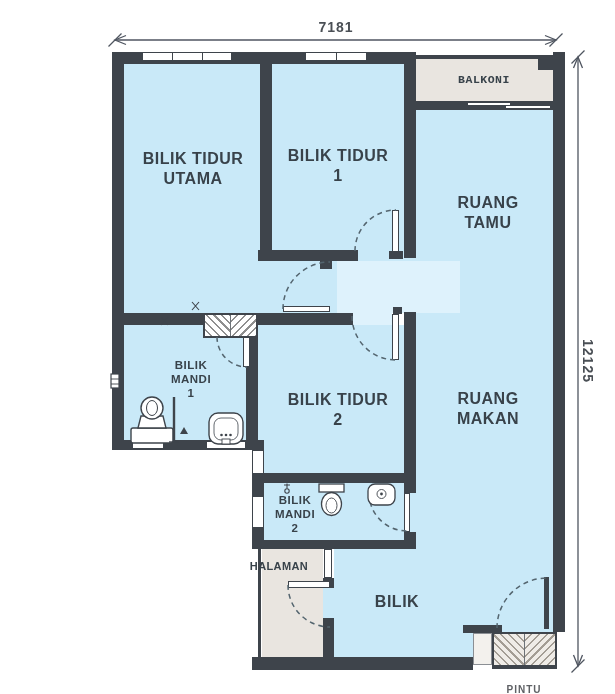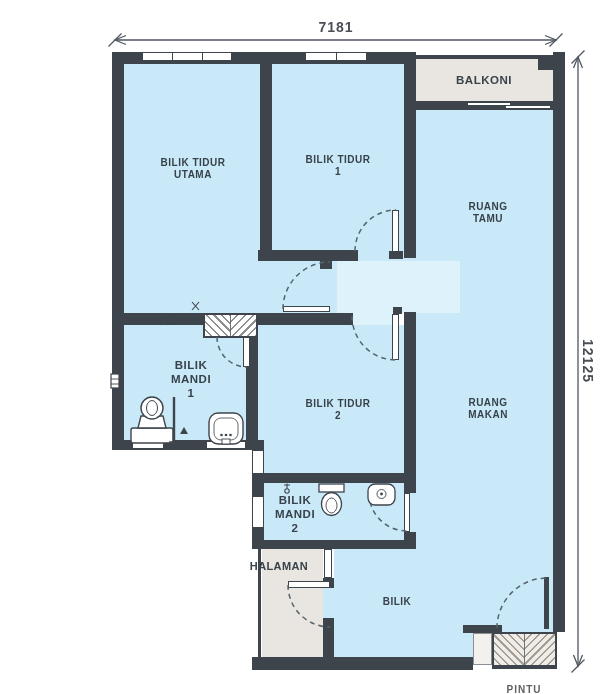--- a/index.html
+++ b/index.html
@@ -16,21 +16,21 @@
   .leaf{position:absolute;background:#fff;border:1px solid var(--wall,#3e444b);box-sizing:border-box;}
   .leaf--dark{background:var(--wall,#3e444b);border:none;}
   .hatch{position:absolute;display:flex;border:2px solid var(--wall,#3e444b);box-sizing:border-box;}
   .hatch .cell{flex:1;}
   .hatch .cell.a{background:repeating-linear-gradient(45deg,#ffffff 0 4px,#8f8f8f 4px 5.5px);}
   .hatch .cell.b{background:repeating-linear-gradient(135deg,#ffffff 0 4px,#8f8f8f 4px 5.5px);}
   .hatch--entry .cell.a{background:repeating-linear-gradient(45deg,#efece7 0 4px,#a39d94 4px 5.5px);}
   .hatch--entry .cell.b{background:repeating-linear-gradient(135deg,#efece7 0 4px,#a39d94 4px 5.5px);}
   .hatch .mid{width:1px;background:#6d7277;}
   .lbl{position:absolute;transform:translate(-50%,-50%);color:var(--label,#38424a);
-       font-weight:bold;font-size:10px;line-height:1.22;letter-spacing:.5px;
+       font-weight:bold;font-size:16px;line-height:1.22;letter-spacing:.5px;
        text-align:center;white-space:pre-line;}
   .lbl--sm{font-size:11.5px;}
   .lbl--xs{font-size:11px;letter-spacing:.4px;}
   .lbl--entry{font-size:10px;color:#5f6165;letter-spacing:1px;line-height:1.25;margin-top:48px;}
   .dim{position:absolute;transform:translate(-50%,-50%);color:var(--dim,#4a4f55);
        font-weight:bold;font-size:14px;letter-spacing:1px;}
   .dim--v{transform:translate(-50%,-50%) rotate(90deg);}
   svg.overlay{position:absolute;left:0;top:0;pointer-events:none;}
 </style>
 </head>
@@ -181,21 +181,21 @@
       <path d="M571.5,63.5 L584.5,50.5"></path>
       <path d="M573.5,655 L578,666 L582.5,655"></path>
       <path d="M571.5,672.5 L584.5,659.5"></path>
     </g>
   </svg>
 
   <div class="lbl" style="left:193px;top:169px;">BILIK TIDUR
 UTAMA</div>
   <div class="lbl" style="left:338px;top:166px;">BILIK TIDUR
 1</div>
-  <div class="lbl lbl--sm" style="left:484px;top:80px;">BALKONI</div>
+  <div class="lbl lbl--sm" style="left:484px;top:80px;font-family:Liberation Mono, monospace;">BALKONI</div>
   <div class="lbl" style="left:488px;top:213px;">RUANG
 TAMU</div>
   <div class="lbl" style="left:488px;top:409px;">RUANG
 MAKAN</div>
   <div class="lbl lbl--sm" style="left:191px;top:379px;">BILIK
 MANDI
 1</div>
   <div class="lbl" style="left:338px;top:410px;">BILIK TIDUR
 2</div>
   <div class="lbl lbl--sm" style="left:295px;top:514px;">BILIK

